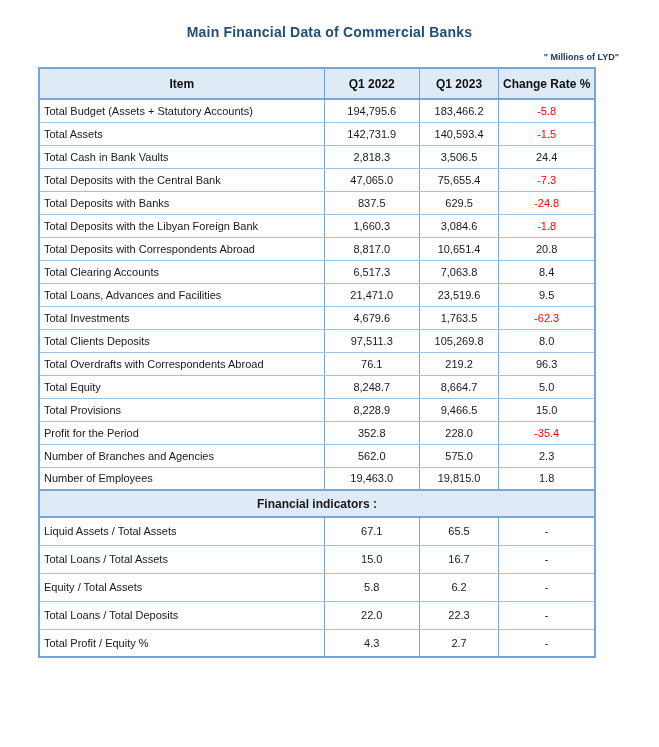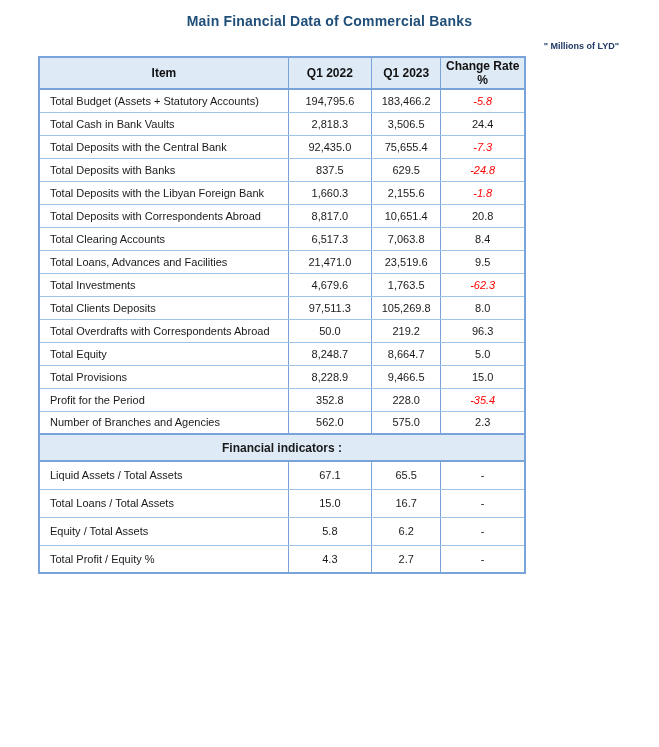--- a/index.html
+++ b/index.html
@@ -16,40 +16,40 @@
     margin: 0;
     padding: 0;
     background: #ffffff;
     width: 659px;
     height: 747px;
     font-family: "Liberation Sans", sans-serif;
     color: var(--text);
   }
   .page-title {
     margin: 0;
-    padding-top: 13px;
+    padding-top: 24px;
     text-align: center;
     color: var(--title-color);
     font-size: 14px;
     font-weight: bold;
     letter-spacing: 0.2px;
   }
   .unit-note {
     margin-top: 12px;
     margin-right: 40px;
     margin-bottom: 5px;
     text-align: right;
     color: var(--note-color);
     font-size: 9px;
     font-weight: bold;
   }
   table.financial-table {
     border-collapse: collapse;
     margin-left: 38px;
-    width: 488px;
+    width: 558px;
     table-layout: fixed;
     border: 2px solid var(--border-outer);
   }
   col.c-item   { width: 51.3%; }
   col.c-q2022  { width: 17.1%; }
   col.c-q2023  { width: 14.3%; }
   col.c-change { width: 17.3%; }
   th {
     background: var(--header-bg);
     border: 1px solid var(--border-outer);
@@ -62,37 +62,37 @@
   }
   td {
     border: 1px solid var(--border-inner);
     border-left: 1px solid var(--border-outer);
     border-right: 1px solid var(--border-outer);
     font-size: 11px;
     padding: 0;
   }
   td.item {
     text-align: left;
-    padding-left: 10px;
+    padding-left: 4px;
     padding-right: 4px;
   }
   td.num { text-align: center; }
   tr.main-row { height: 23px; }
   tr.ind-row  { height: 28px; }
   tr.section-row td {
     background: var(--header-bg);
     font-weight: bold;
     font-size: 12px;
     text-align: center;
     height: 27px;
     border: 1px solid var(--border-outer);
     border-top: 2px solid var(--border-outer);
     border-bottom: 2px solid var(--border-outer);
   }
-  td.neg { color: var(--negative); font-style: italic; }
+  td.neg { color: var(--negative); }
 </style>
 </head>
 <body>
 
 <h1 class="page-title">Main Financial Data of Commercial Banks</h1>
 
 <div class="unit-note">" Millions of LYD"</div>
 
 <table class="financial-table">
   <colgroup>
@@ -110,41 +110,47 @@
     </tr>
   </thead>
   <tbody id="main-rows">
       <tr class="main-row">
         <td class="item">Total Budget (Assets + Statutory Accounts)</td>
         <td class="num">194,795.6</td>
         <td class="num">183,466.2</td>
         <td class="num neg">-5.8</td>
       </tr>
       <tr class="main-row">
+        <td class="item">Total Assets</td>
+        <td class="num">142,731.9</td>
+        <td class="num">140,593.4</td>
+        <td class="num neg">-1.5</td>
+      </tr>
+      <tr class="main-row">
         <td class="item">Total Cash in Bank Vaults</td>
         <td class="num">2,818.3</td>
         <td class="num">3,506.5</td>
         <td class="num">24.4</td>
       </tr>
       <tr class="main-row">
         <td class="item">Total Deposits with the Central Bank</td>
-        <td class="num">92,435.0</td>
+        <td class="num">47,065.0</td>
         <td class="num">75,655.4</td>
         <td class="num neg">-7.3</td>
       </tr>
       <tr class="main-row">
         <td class="item">Total Deposits with Banks</td>
         <td class="num">837.5</td>
         <td class="num">629.5</td>
         <td class="num neg">-24.8</td>
       </tr>
       <tr class="main-row">
         <td class="item">Total Deposits with the Libyan Foreign Bank</td>
         <td class="num">1,660.3</td>
-        <td class="num">2,155.6</td>
+        <td class="num">3,084.6</td>
         <td class="num neg">-1.8</td>
       </tr>
       <tr class="main-row">
         <td class="item">Total Deposits with Correspondents Abroad</td>
         <td class="num">8,817.0</td>
         <td class="num">10,651.4</td>
         <td class="num">20.8</td>
       </tr>
       <tr class="main-row">
         <td class="item">Total Clearing Accounts</td>
@@ -165,21 +171,21 @@
         <td class="num neg">-62.3</td>
       </tr>
       <tr class="main-row">
         <td class="item">Total Clients Deposits</td>
         <td class="num">97,511.3</td>
         <td class="num">105,269.8</td>
         <td class="num">8.0</td>
       </tr>
       <tr class="main-row">
         <td class="item">Total Overdrafts with Correspondents Abroad</td>
-        <td class="num">50.0</td>
+        <td class="num">76.1</td>
         <td class="num">219.2</td>
         <td class="num">96.3</td>
       </tr>
       <tr class="main-row">
         <td class="item">Total Equity</td>
         <td class="num">8,248.7</td>
         <td class="num">8,664.7</td>
         <td class="num">5.0</td>
       </tr>
       <tr class="main-row">
@@ -192,20 +198,26 @@
         <td class="item">Profit for the Period</td>
         <td class="num">352.8</td>
         <td class="num">228.0</td>
         <td class="num neg">-35.4</td>
       </tr>
       <tr class="main-row">
         <td class="item">Number of Branches and Agencies</td>
         <td class="num">562.0</td>
         <td class="num">575.0</td>
         <td class="num">2.3</td>
+      </tr>
+      <tr class="main-row">
+        <td class="item">Number of Employees</td>
+        <td class="num">19,463.0</td>
+        <td class="num">19,815.0</td>
+        <td class="num">1.8</td>
       </tr>
     </tbody>
   <tbody>
     <tr class="section-row">
       <td colspan="4">Financial indicators :</td>
     </tr>
   </tbody>
   <tbody id="indicator-rows">
       <tr class="ind-row">
         <td class="item">Liquid Assets / Total Assets</td>
@@ -219,19 +231,25 @@
         <td class="num">16.7</td>
         <td class="num">-</td>
       </tr>
       <tr class="ind-row">
         <td class="item">Equity / Total Assets</td>
         <td class="num">5.8</td>
         <td class="num">6.2</td>
         <td class="num">-</td>
       </tr>
       <tr class="ind-row">
+        <td class="item">Total Loans / Total Deposits</td>
+        <td class="num">22.0</td>
+        <td class="num">22.3</td>
+        <td class="num">-</td>
+      </tr>
+      <tr class="ind-row">
         <td class="item">Total Profit / Equity %</td>
         <td class="num">4.3</td>
         <td class="num">2.7</td>
         <td class="num">-</td>
       </tr>
     </tbody>
 </table>
 
 </body></html>

